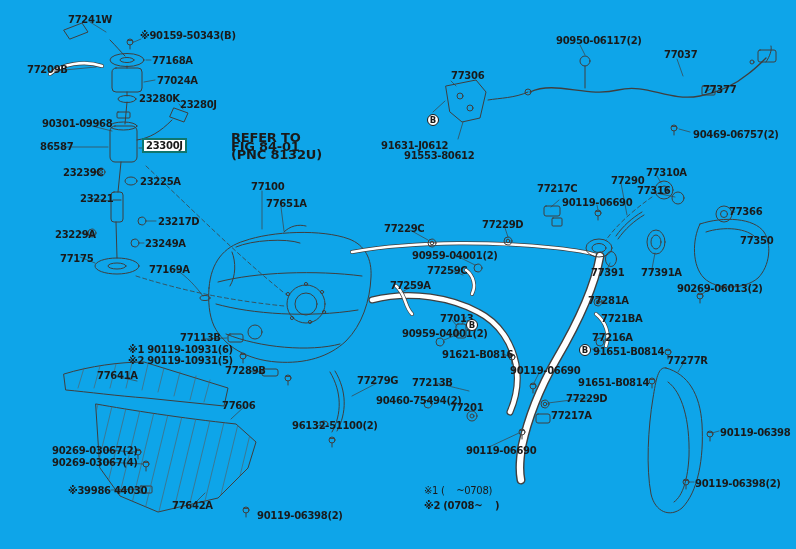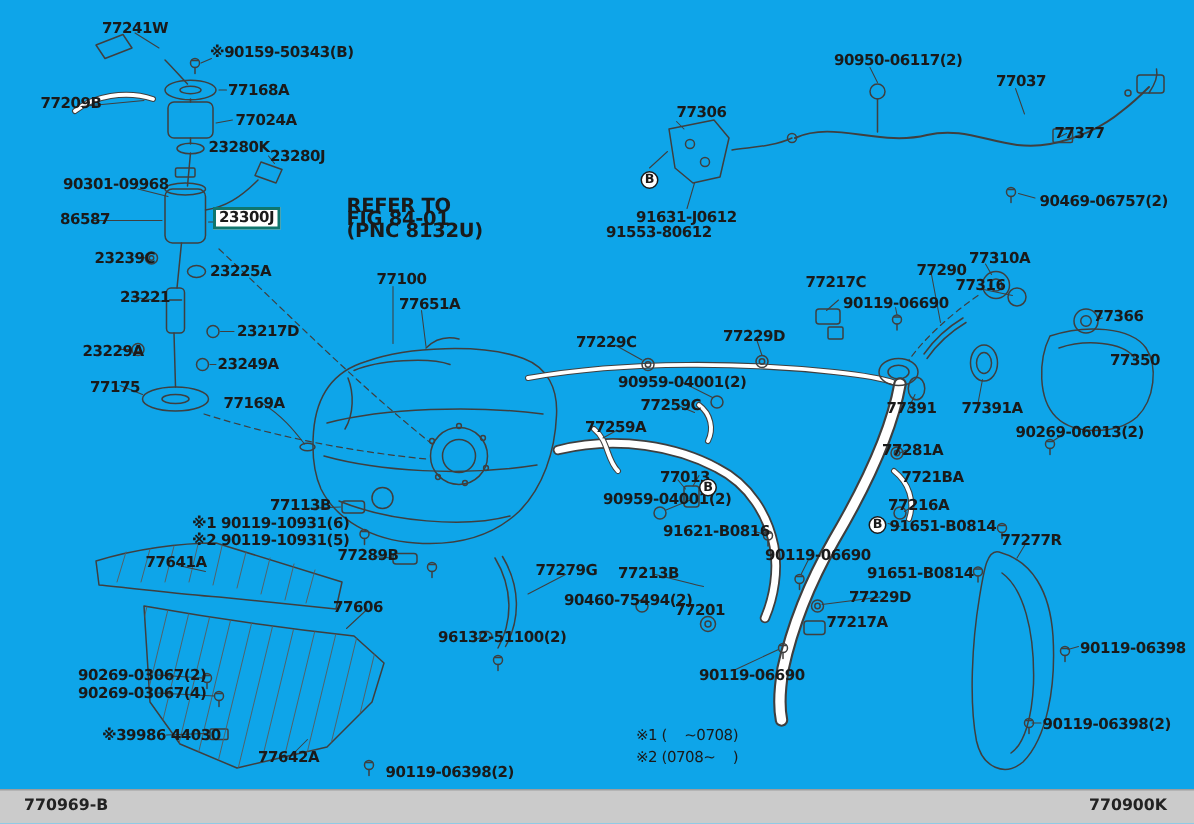--- a/index.html
+++ b/index.html
@@ -231,21 +231,21 @@
   <span class="lbl" style="left:158px;top:216px">23217D</span>
   <span class="lbl" style="left:55px;top:229px">23229A</span>
   <span class="lbl" style="left:145px;top:238px">23249A</span>
   <span class="lbl" style="left:60px;top:253px">77175</span>
   <span class="lbl" style="left:149px;top:264px">77169A</span>
 
   <span class="lbl" style="left:556px;top:35px">90950-06117(2)</span>
   <span class="lbl" style="left:664px;top:49px">77037</span>
   <span class="lbl" style="left:451px;top:70px">77306</span>
   <span class="lbl" style="left:703px;top:84px">77377</span>
-  <span class="lbl" style="left:424px;top:140px">91631-J0612</span>
+  <span class="lbl" style="left:381px;top:140px">91631-J0612</span>
   <span class="lbl" style="left:404px;top:150px">91553-80612</span>
   <span class="lbl" style="left:693px;top:129px">90469-06757(2)</span>
 
   <span class="lbl" style="left:537px;top:183px">77217C</span>
   <span class="lbl" style="left:611px;top:175px">77290</span>
   <span class="lbl" style="left:646px;top:167px">77310A</span>
   <span class="lbl" style="left:562px;top:197px">90119-06690</span>
   <span class="lbl" style="left:637px;top:185px">77316</span>
   <span class="lbl" style="left:729px;top:206px">77366</span>
   <span class="lbl" style="left:740px;top:235px">77350</span>
@@ -285,24 +285,20 @@
   <span class="lbl" style="left:357px;top:375px">77279G</span>
   <span class="lbl" style="left:222px;top:400px">77606</span>
   <span class="lbl" style="left:292px;top:420px">96132-51100(2)</span>
   <span class="lbl" style="left:52px;top:445px">90269-03067(2)</span>
   <span class="lbl" style="left:52px;top:457px">90269-03067(4)</span>
   <span class="lbl" style="left:68px;top:485px">※39986 44030</span>
   <span class="lbl" style="left:172px;top:500px">77642A</span>
   <span class="lbl" style="left:257px;top:510px">90119-06398(2)</span>
 
   <span class="lbl" style="left:424px;top:485px;font-weight:normal">※1 (    ~0708)</span>
-  <span class="lbl" style="left:424px;top:500px;font-weight:normal">※2 (0708~    )</span>
+  <span class="lbl" style="left:424px;top:500px;font-weight:bold">※2 (0708~    )</span>
 
   <div class="cb" style="left:427px;top:114px">B</div>
   <div class="cb" style="left:466px;top:319px">B</div>
   <div class="cb" style="left:579px;top:344px">B</div>
 
-  <div class="footer-bar">
-    <span class="foot-code left">770969-B</span>
-    <span class="foot-code right">770900K</span>
-  </div>
 
 </div>
 
 </body></html>

